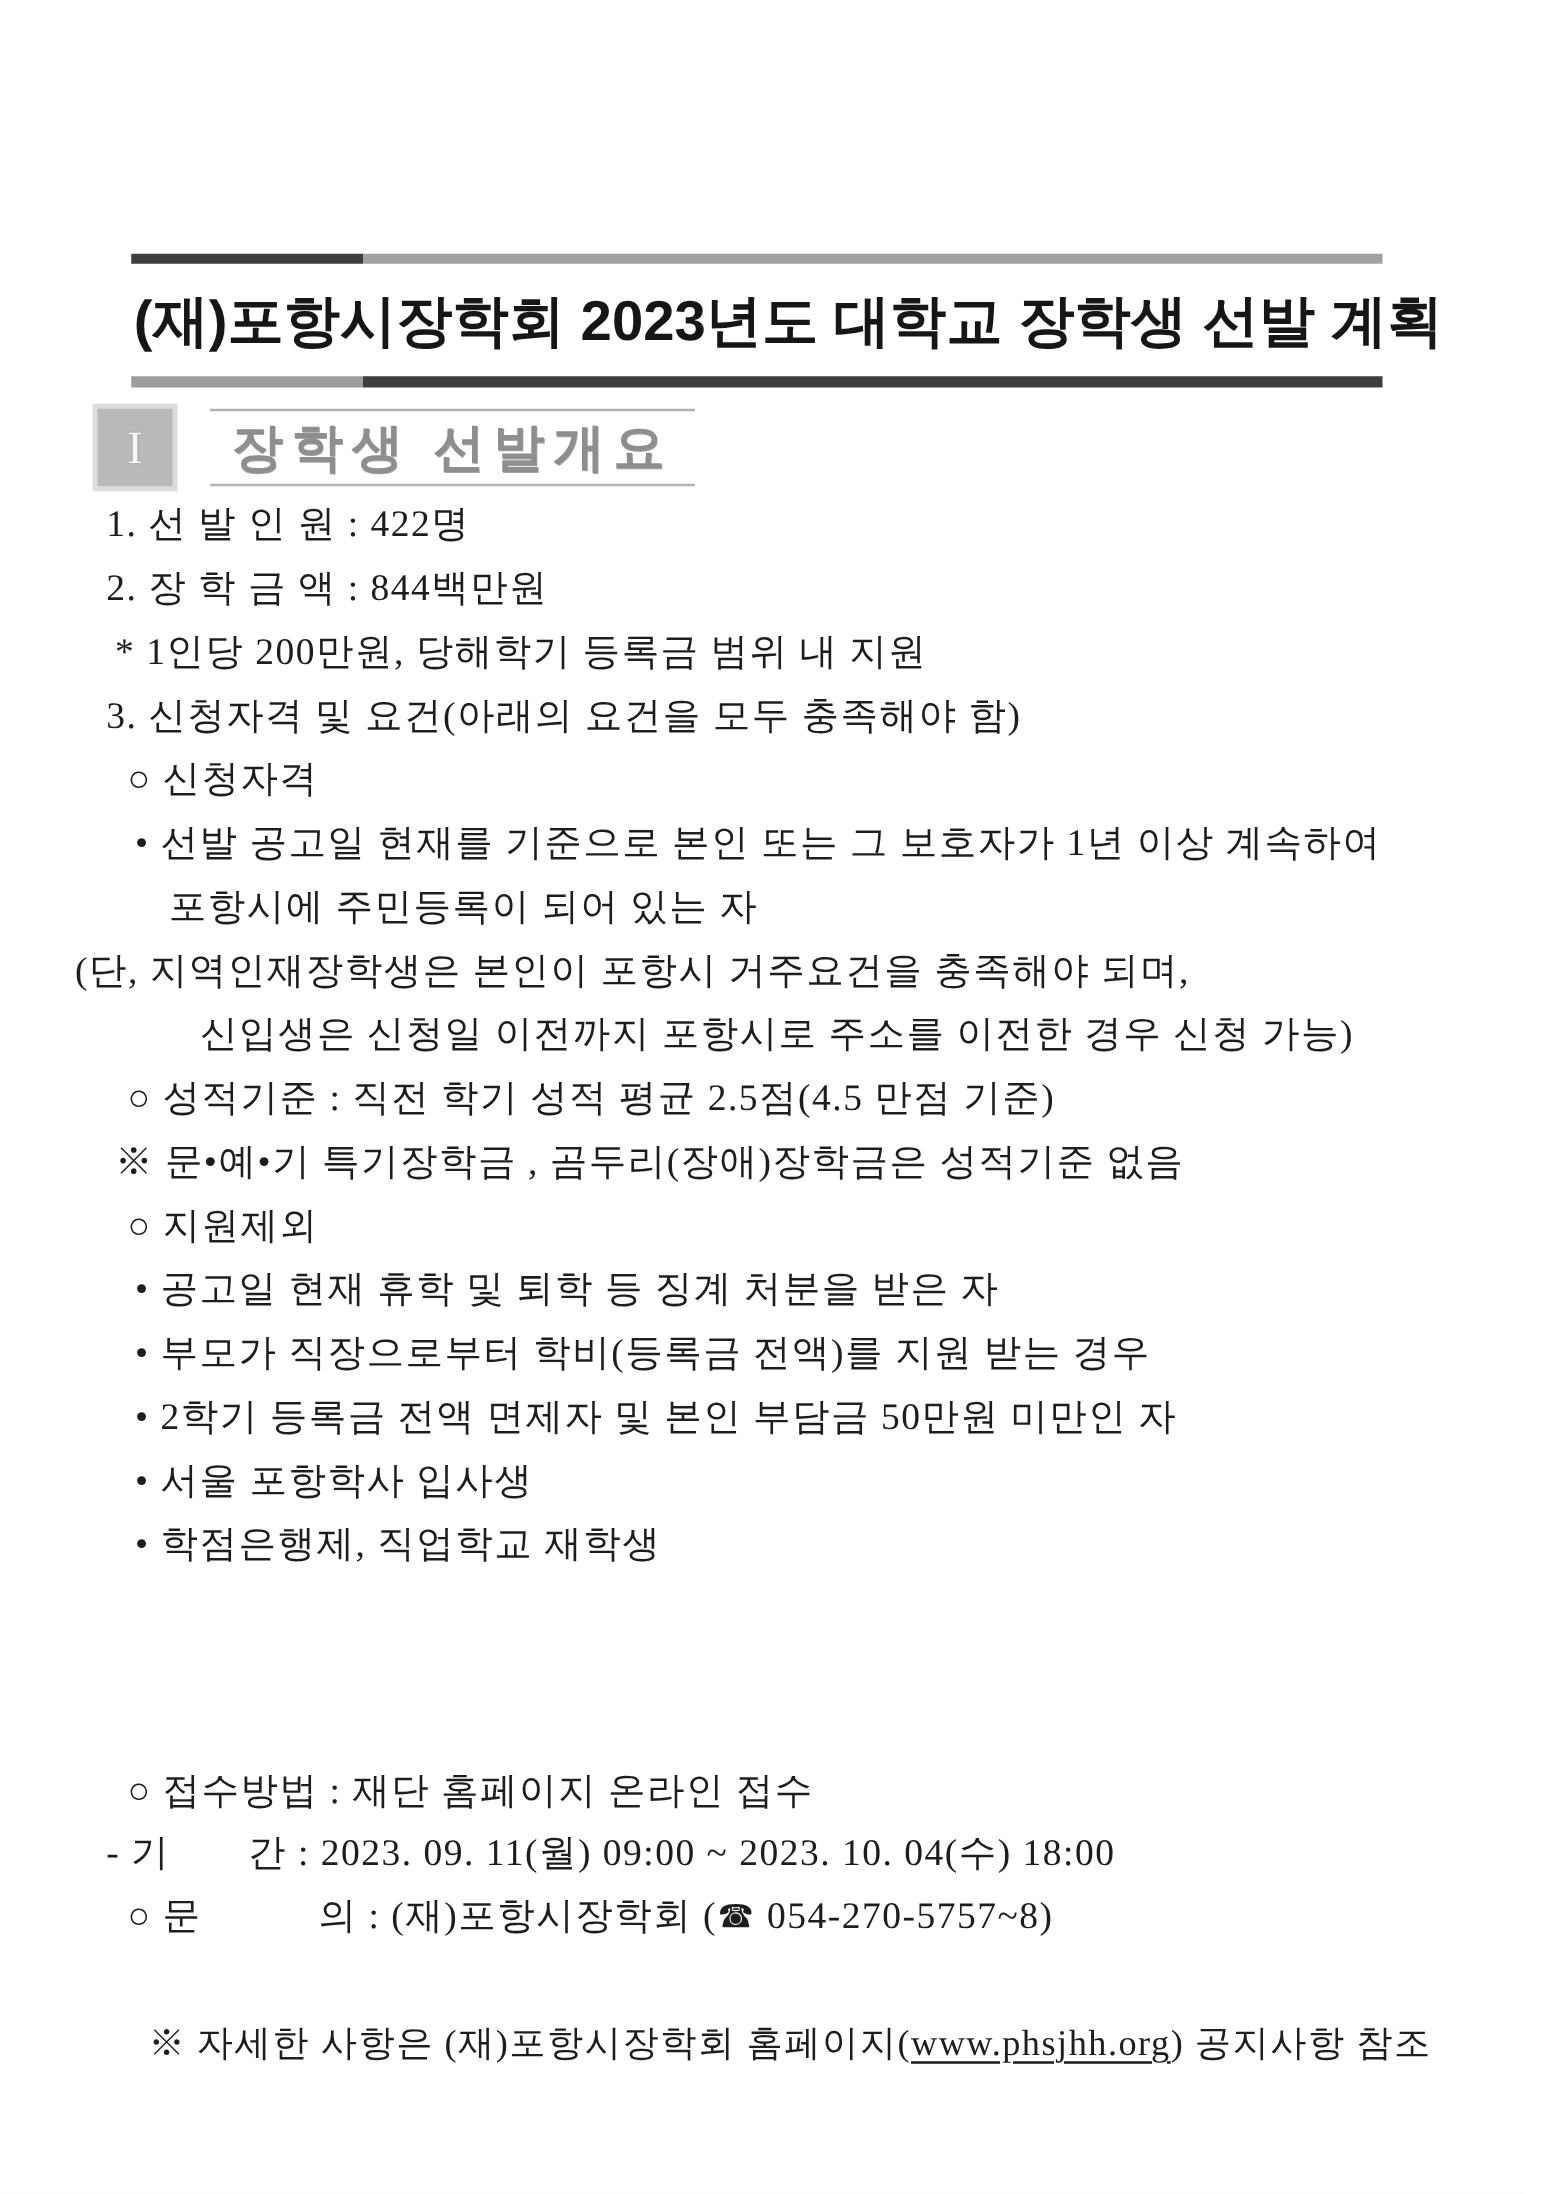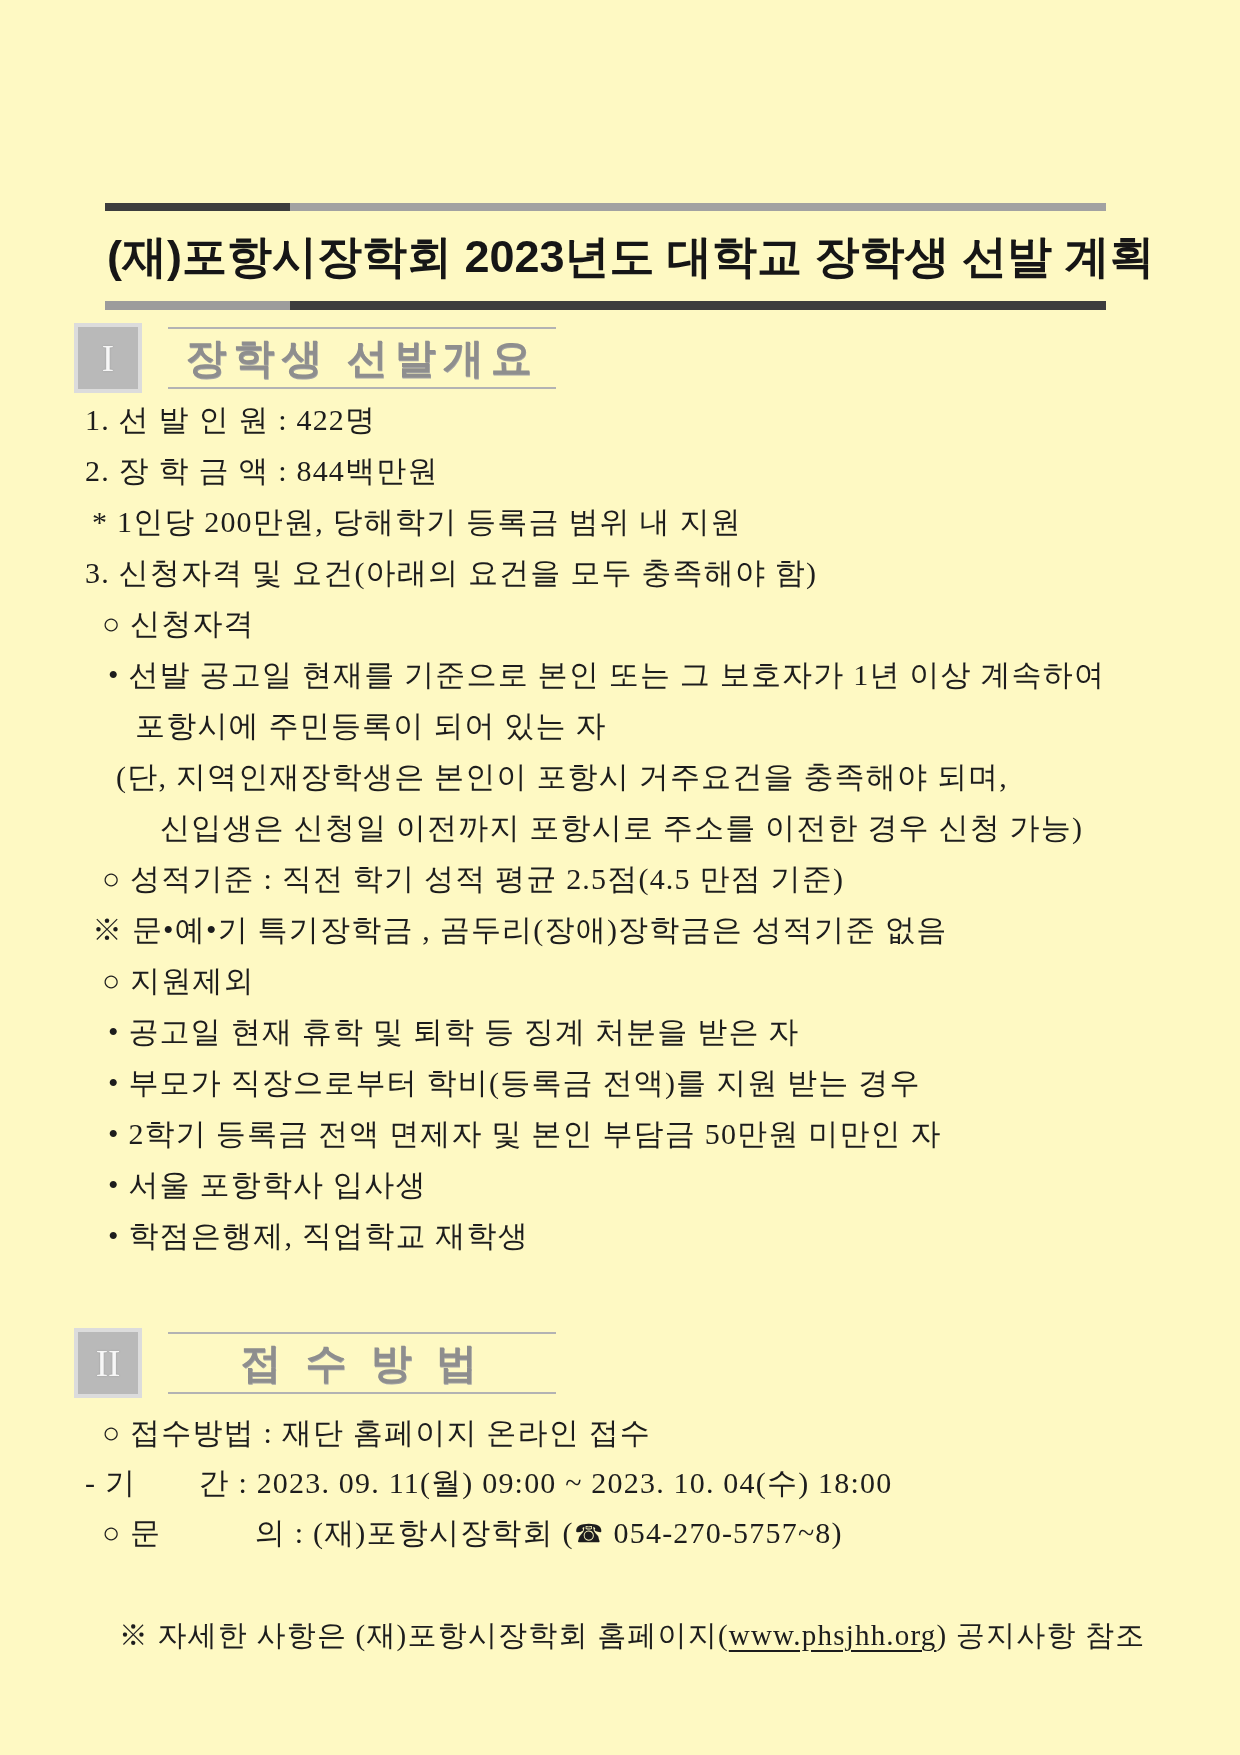--- a/index.html
+++ b/index.html
@@ -2,21 +2,21 @@
 <html><head>
 <meta charset="utf-8">
 <style>
   html, body { margin: 0; padding: 0; }
   body { background: #e8e8e8; }
   .page {
     position: relative;
     width: 1240px;
     height: 1755px;
     margin: 0 auto;
-    background: #fef9c3;
+    background: #ffffff;
     overflow: hidden;
     font-family: "Liberation Serif", "DejaVu Serif", serif;
     color: #1d1d1d;
   }
 
   
   .titlebar {
     position: absolute;
     left: 105px; top: 203px;
     width: 1001px;
@@ -81,21 +81,21 @@
     letter-spacing: 1.2px;
     white-space: pre;
   }
   .g2 .line { height: 50px; line-height: 50px; }
   .pl-a { padding-left: 85px; }   
   .pl-b { padding-left: 102px; }   
   .pl-c { padding-left: 108px; }  
   .pl-d { padding-left: 92px; }  
   .pl-e { padding-left: 135px; }  
   .pl-f { padding-left: 160px; }  
-  .pl-g { padding-left: 116px; font-family: Liberation Serif, serif; }  
+  .pl-g { padding-left: 60px; font-family: Liberation Serif, serif; }  
 
   .footer-line {
     position: absolute;
     left: 0; top: 1560px;
     width: 1240px;
     height: 50px; line-height: 50px;
     font-size: 29px;
     letter-spacing: 1.2px;
     white-space: pre;
     padding-left: 85px;
@@ -137,26 +137,20 @@
     <div class="line pl-b">○ 성적기준 : 직전 학기 성적 평균 2.5점(4.5 만점 기준)</div>
     <div class="line pl-d">※ 문•예•기 특기장학금 , 곰두리(장애)장학금은 성적기준 없음</div>
     <div class="line pl-b">○ 지원제외</div>
     <div class="line pl-c">• 공고일 현재 휴학 및 퇴학 등 징계 처분을 받은 자</div>
     <div class="line pl-c">• 부모가 직장으로부터 학비(등록금 전액)를 지원 받는 경우</div>
     <div class="line pl-c">• 2학기 등록금 전액 면제자 및 본인 부담금 50만원 미만인 자</div>
     <div class="line pl-c">• 서울 포항학사 입사생</div>
     <div class="line pl-c">• 학점은행제, 직업학교 재학생</div>
   </div>
 
-  <div class="sec-header sec2">
-    <div class="numeral-box">
-      <span>II</span>
-    </div>
-    <div class="sec-heading">접 수 방 법</div>
-  </div>
 
   <div class="group g2">
     <div class="line pl-b">○ 접수방법 : 재단 홈페이지 온라인 접수</div>
     <div class="line pl-a">- 기　　간 : 2023. 09. 11(월) 09:00 ~ 2023. 10. 04(수) 18:00</div>
     <div class="line pl-b">○ 문　　　의 : (재)포항시장학회 (☎ 054-270-5757~8)</div>
   </div>
 
   <div class="footer-line">
     <span>※ 자세한 사항은 (재)포항시장학회 홈페이지(</span><span class="url">www.phsjhh.org</span><span>) 공지사항 참조</span>
   </div>

